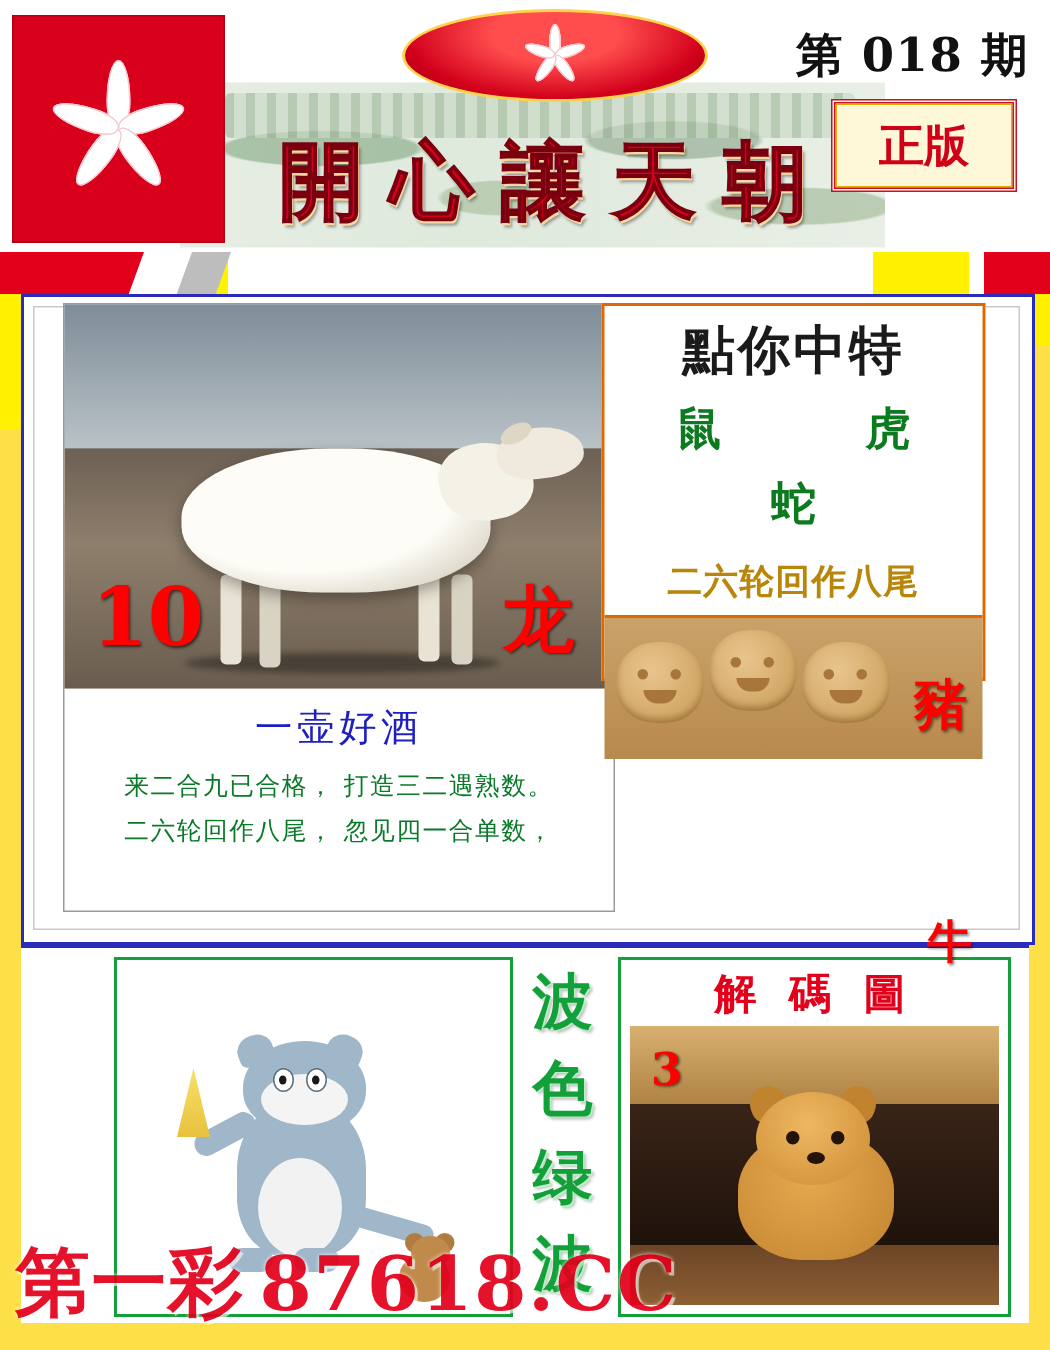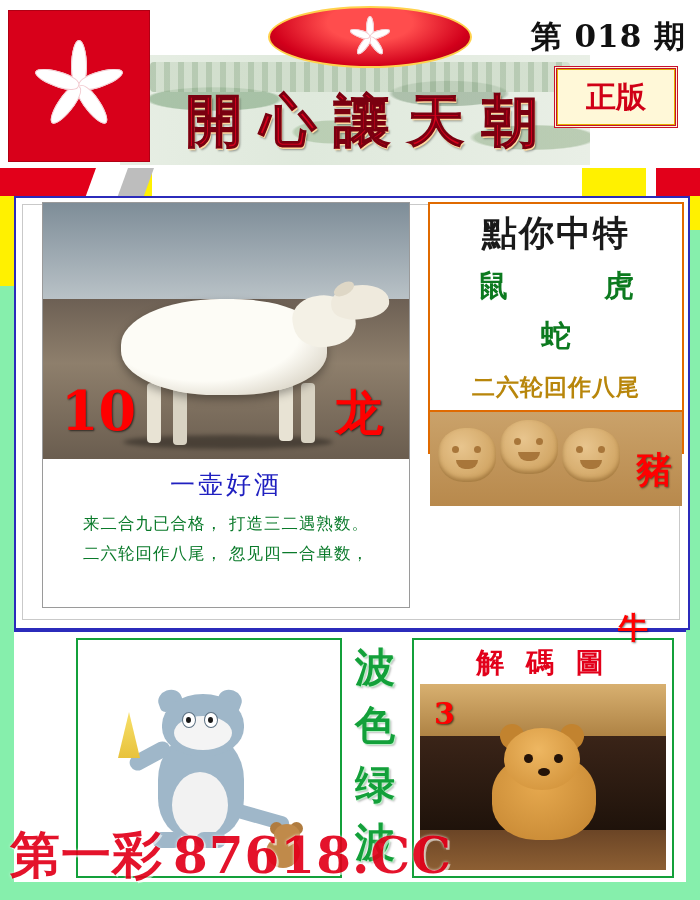--- a/index.html
+++ b/index.html
@@ -3,21 +3,21 @@
 <meta charset="utf-8">
 <style>
   html,body{margin:0;padding:0;}
   body{
     width:700px;height:900px;
     background:#ffffff;
     font-family:"DejaVu Sans","Liberation Sans",sans-serif;
     overflow:hidden;
     position:relative;
   }
-  .page{position:absolute;left:0;top:0;width:700px;height:900px;overflow:hidden;background:#86efac;}
+  .page{position:absolute;left:0;top:0;width:700px;height:900px;overflow:hidden;background:#fde047;}
 
   
   .banner{position:absolute;left:0;top:0;width:700px;height:185px;background:#ffffff;overflow:hidden;}
   .banner-deco{
     position:absolute;left:120px;top:55px;width:470px;height:110px;
     background:
       radial-gradient(ellipse at 20% 40%, rgba(120,160,120,.55) 0 12%, transparent 13%),
       radial-gradient(ellipse at 45% 70%, rgba(150,180,140,.5) 0 10%, transparent 11%),
       radial-gradient(ellipse at 70% 35%, rgba(120,150,120,.5) 0 12%, transparent 13%),
       radial-gradient(ellipse at 88% 75%, rgba(140,170,130,.5) 0 10%, transparent 11%),
@@ -132,21 +132,21 @@
     display:flex;align-items:center;justify-content:center;
     color:#2020c0;font-size:25px;font-weight:normal;letter-spacing:3px;
     font-family:"DejaVu Serif","Liberation Serif",serif;
   }
   .verse{
     position:absolute;left:0;top:300px;width:366px;height:104px;padding:6px 8px 0 8px;
     box-sizing:border-box;color:#0a7a2a;font-size:16.5px;line-height:30px;letter-spacing:1px;
     font-family:"DejaVu Serif","Liberation Serif",serif;text-align:center;
   }
 
-  .right-col{position:absolute;left:412px;top:4px;width:252px;height:404px;text-decoration:underline;}
+  .right-col{position:absolute;left:385px;top:4px;width:252px;height:404px;text-decoration:underline;}
   .rc-box{position:absolute;left:0;top:0;width:252px;height:248px;border:2px solid #e06a00;background:#fff;}
   .rc-title{
     position:absolute;left:0;top:6px;width:252px;text-align:center;
     font-size:35px;font-weight:bold;color:#1a1a1a;letter-spacing:2px;
     font-family:"DejaVu Serif","Liberation Serif",serif;
   }
   .rc-row1{position:absolute;left:0;top:62px;width:252px;display:flex;justify-content:space-around;}
   .rc-row2{position:absolute;left:0;top:112px;width:252px;text-align:center;}
   .rc-an{
     font-size:30px;font-weight:bold;color:#0c7a1f;

